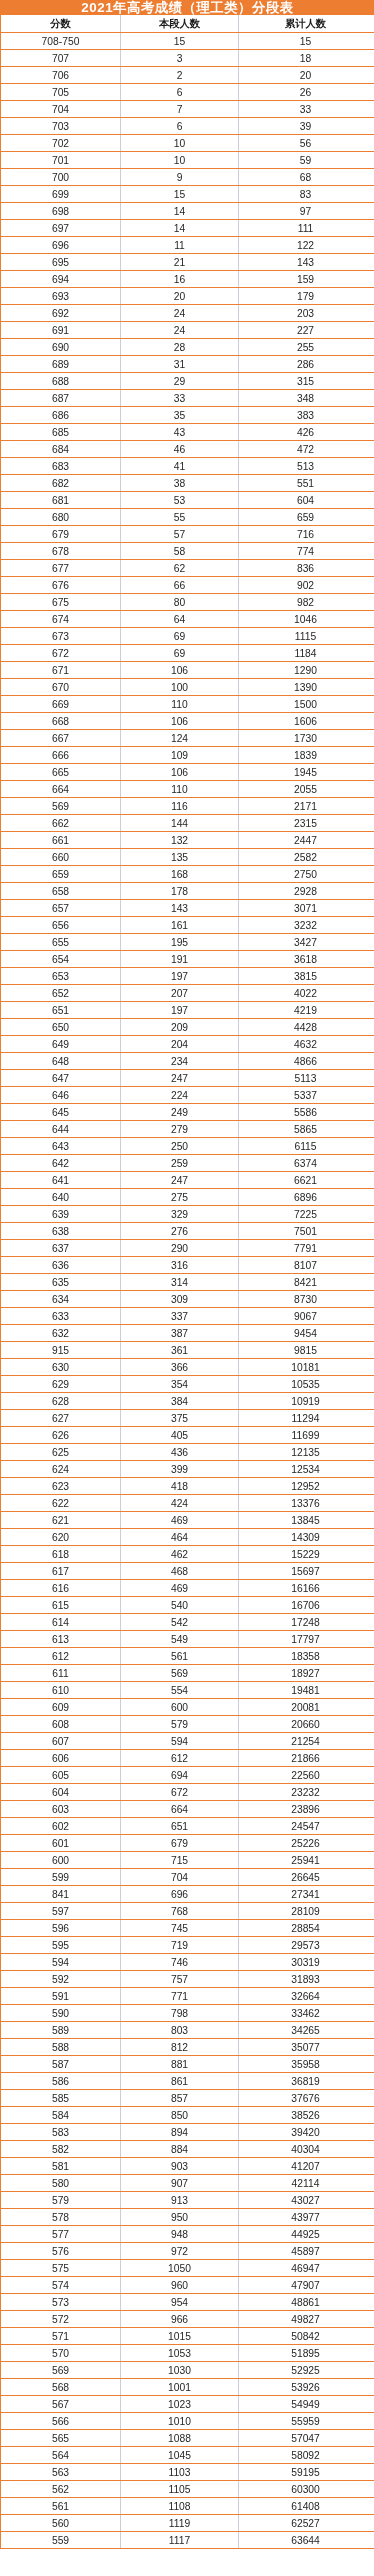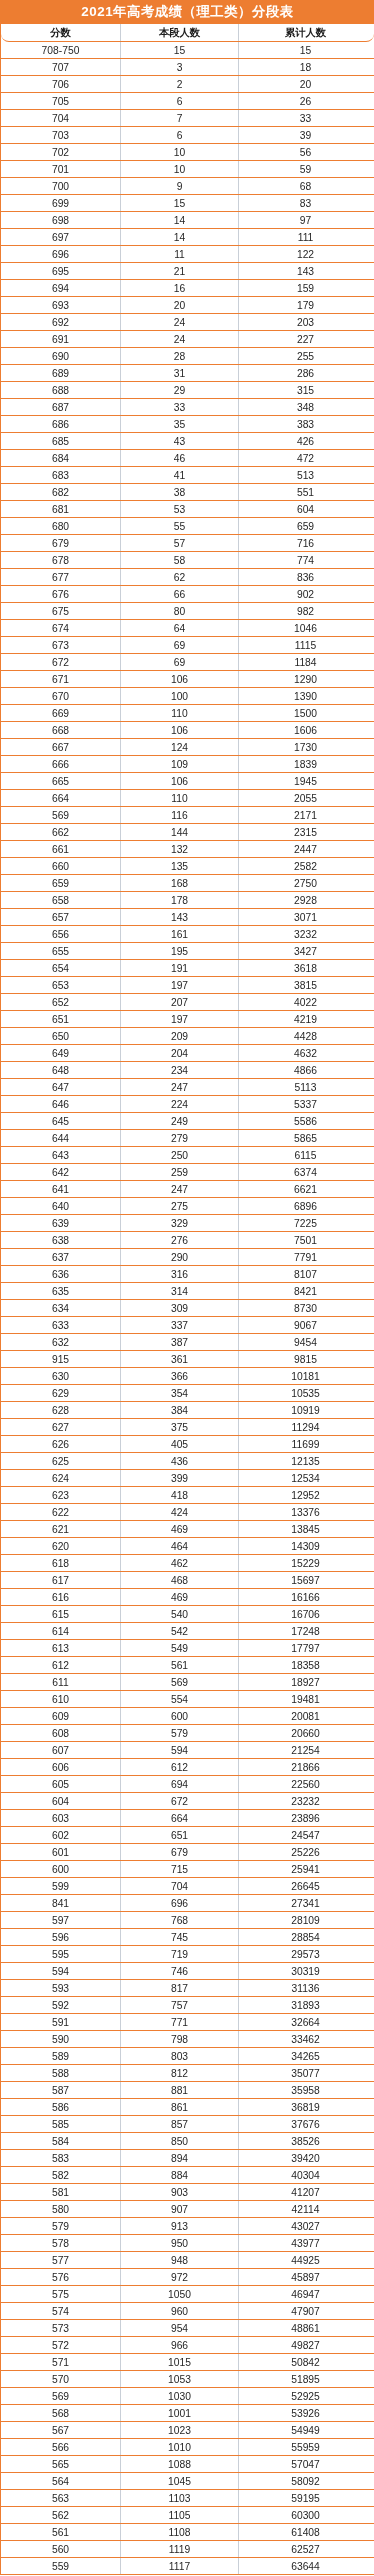--- a/index.html
+++ b/index.html
@@ -4,41 +4,41 @@
 <style>
   html,body{margin:0;padding:0;background:#ffffff;}
   .page{
     position:relative;
     width:375px;height:2640px;
     background:#ffffff;
     font-family:"Liberation Sans","DejaVu Sans",sans-serif;
     overflow:hidden;
   }
   .title-bar{
-    width:375px;height:24px;
+    width:375px;height:15px;
     background:#ED7D31;
     color:#ffffff;
     font-size:13.4px;font-weight:bold;letter-spacing:0.5px;
     display:flex;align-items:center;justify-content:center;
   }
   .tbl{
     box-sizing:border-box;
     width:375px;
     border-left:1.5px solid #ED7D31;
     border-right:1.5px solid #ED7D31;
     background:#ffffff;
   }
   .row{
     box-sizing:border-box;
     display:grid;
     grid-template-columns:119px 118px 134px;
     height:17px;
     border-bottom:1px solid #ED7D31;
   }
-  .row.header{height:18px;border-radius:8px;}
+  .row.header{height:18px;}
   .cell{
     box-sizing:border-box;
     display:flex;align-items:center;justify-content:center;
     font-size:10.3px;
     color:#262626;
     overflow:hidden;
     white-space:nowrap;
   }
   .row.header .cell{font-weight:bold;font-size:10.3px;color:#1a1a1a;}
   .cell.c2,.cell.c3{border-left:0.5px solid #C9CFD7;}
@@ -621,25 +621,20 @@
     <div class="cell c1">595</div>
     <div class="cell c2">719</div>
     <div class="cell c3">29573</div>
   </div>
         <div class="row">
     <div class="cell c1">594</div>
     <div class="cell c2">746</div>
     <div class="cell c3">30319</div>
   </div>
         <div class="row">
-    <div class="cell c1">593</div>
-    <div class="cell c2">817</div>
-    <div class="cell c3">31136</div>
-  </div>
-        <div class="row">
     <div class="cell c1">592</div>
     <div class="cell c2">757</div>
     <div class="cell c3">31893</div>
   </div>
         <div class="row">
     <div class="cell c1">591</div>
     <div class="cell c2">771</div>
     <div class="cell c3">32664</div>
   </div>
         <div class="row">

